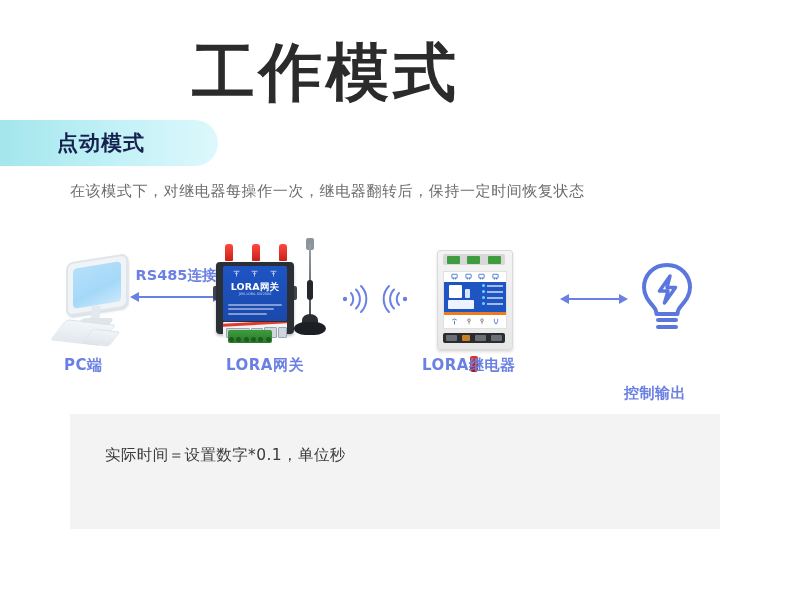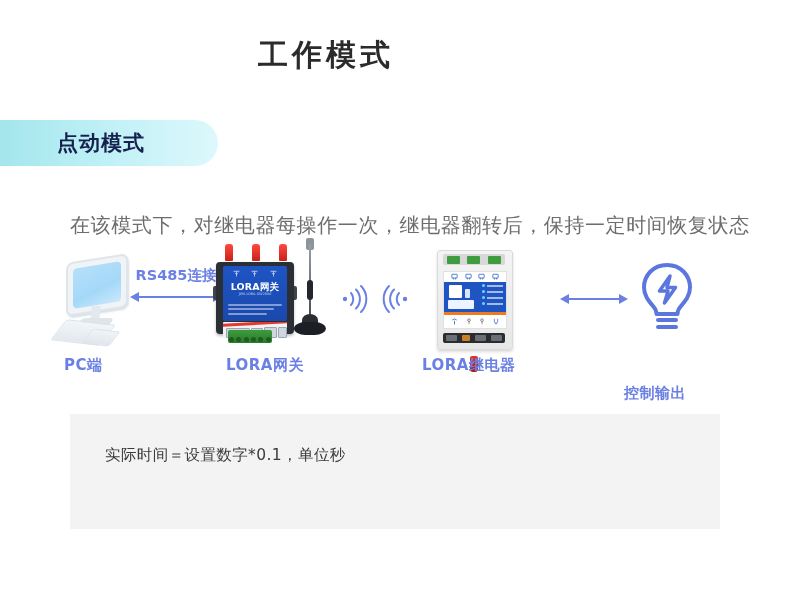--- a/index.html
+++ b/index.html
@@ -15,21 +15,21 @@
     position: relative;
   }
 
   
   .page-title {
     position: absolute;
     top: 38px;
     left: 0;
     width: 652px;
     text-align: center;
-    font-size: 30px;
+    font-size: 63px;
     font-weight: bold;
     color: #2b2b2b;
     letter-spacing: 4px;
     line-height: 1.1;
   }
 
   
   .section-badge {
     position: absolute;
     top: 120px;
@@ -48,25 +48,24 @@
     font-weight: bold;
     color: #16214f;
     letter-spacing: 1px;
   }
 
   
   .mode-desc {
     position: absolute;
     top: 182px;
     left: 70px;
-    font-size: 20px;
+    font-size: 15px;
     color: #6d6d6d;
     letter-spacing: 0.6px;
     white-space: nowrap;
-    margin-top: 30px;
   }
 
   
   .diagram {
     position: absolute;
     top: 236px;
     left: 0;
     width: 790px;
     height: 150px;
   }

